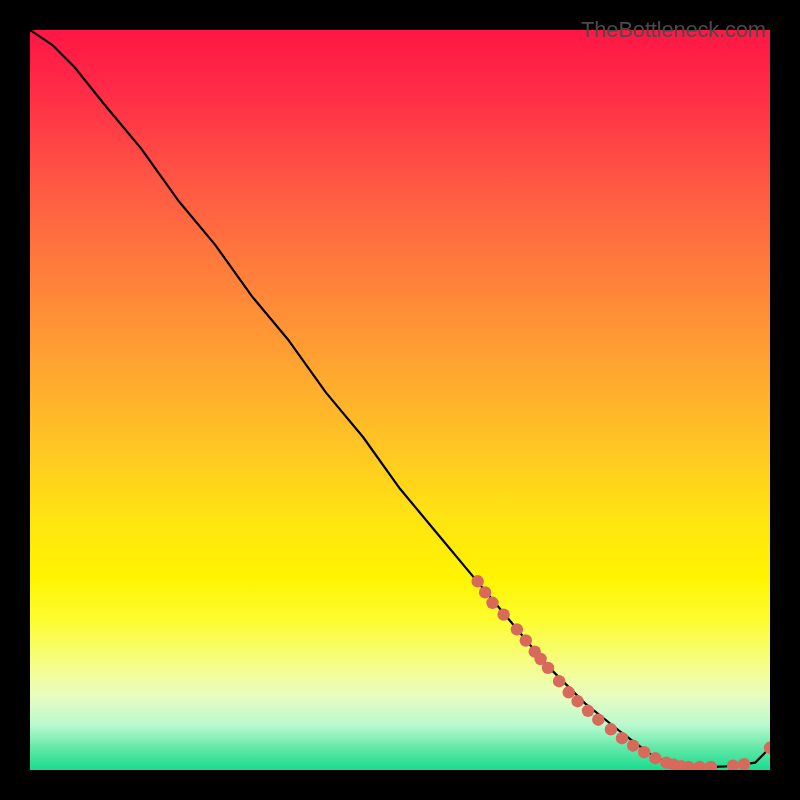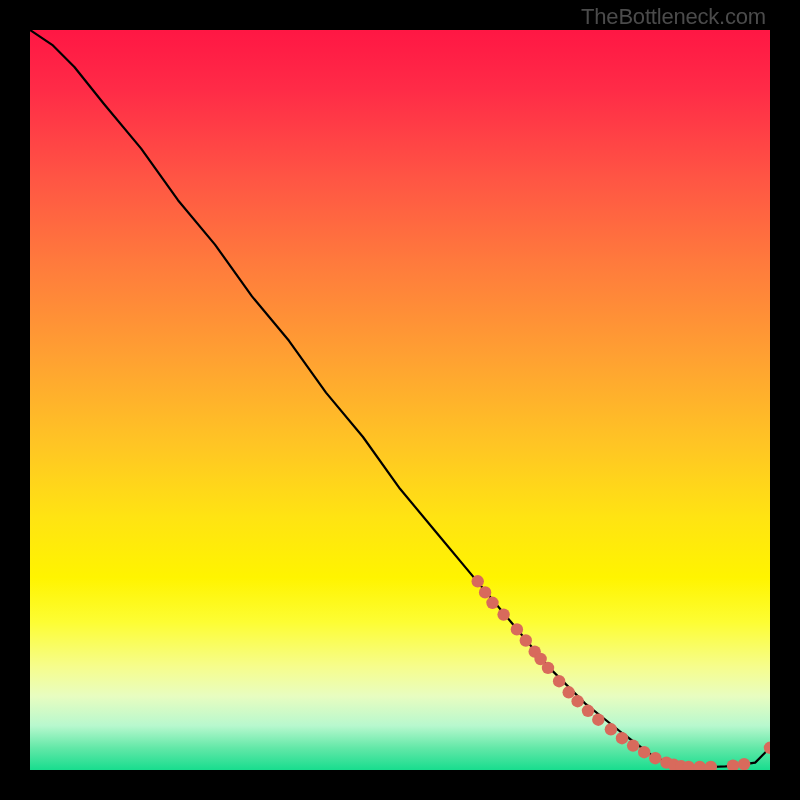--- a/index.html
+++ b/index.html
@@ -33,21 +33,21 @@
       #fdfd33 80%,
       #f6fd8c 86%,
       #e8fdc0 90%,
       #b8f8ce 94%,
       #63e8a8 97%,
       #18dd8e 100%
     );
   }
   .watermark {
     position: absolute;
-    top: 4px;
+    top: 17px;
     right: 34px;
     color: #4b4b4b;
     font-size: 22px;
     font-weight: 500;
     letter-spacing: -0.2px;
     user-select: none;
   }
   svg.curve {
     position: absolute;
     inset: 0;

